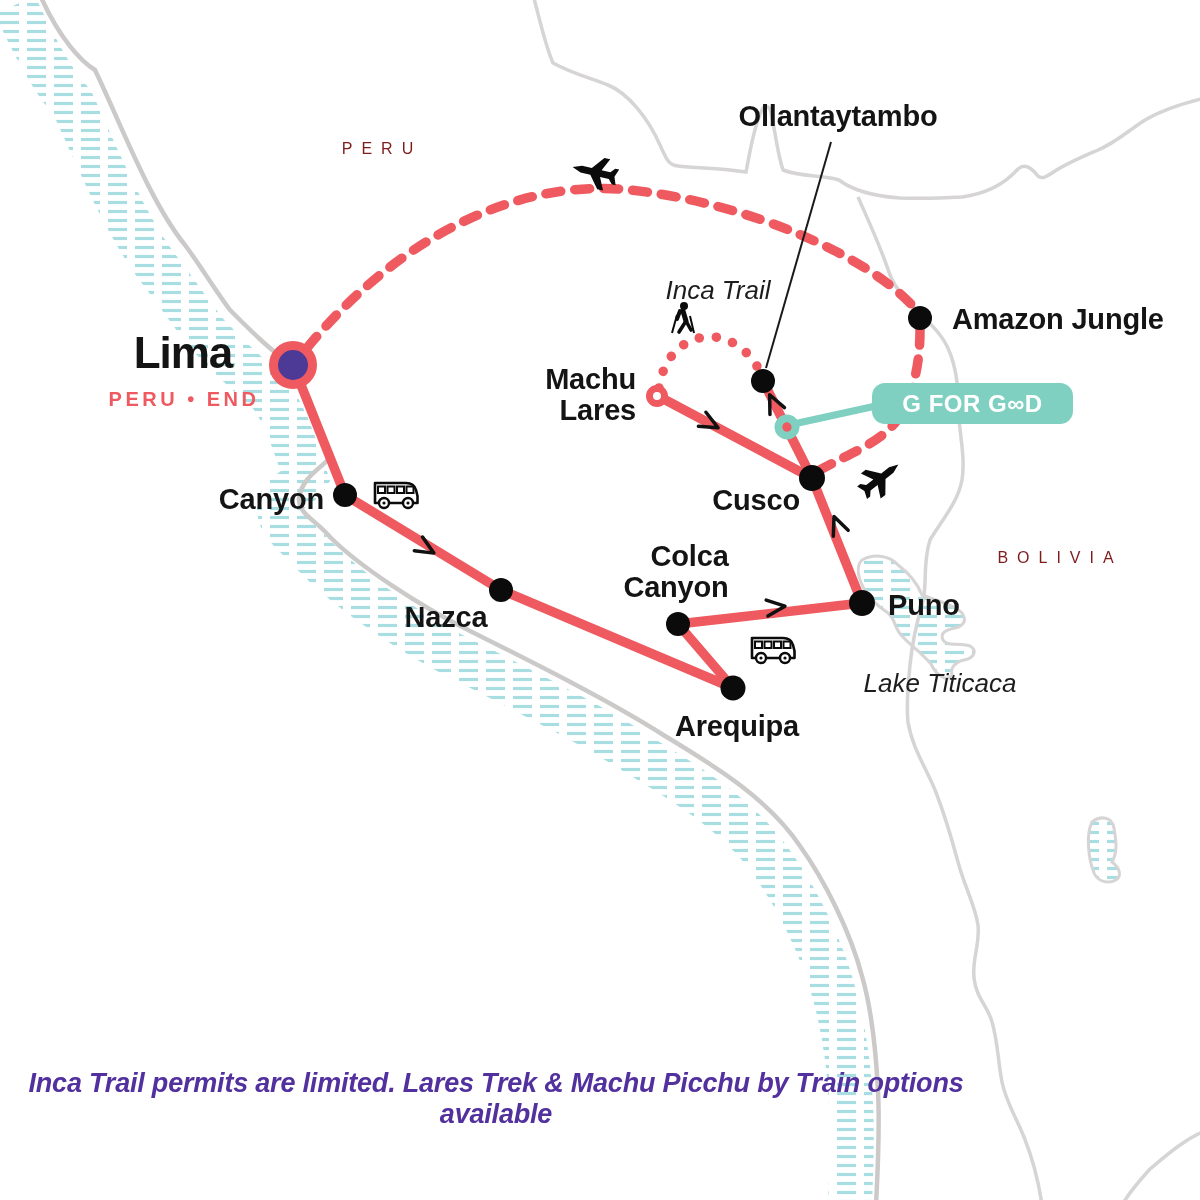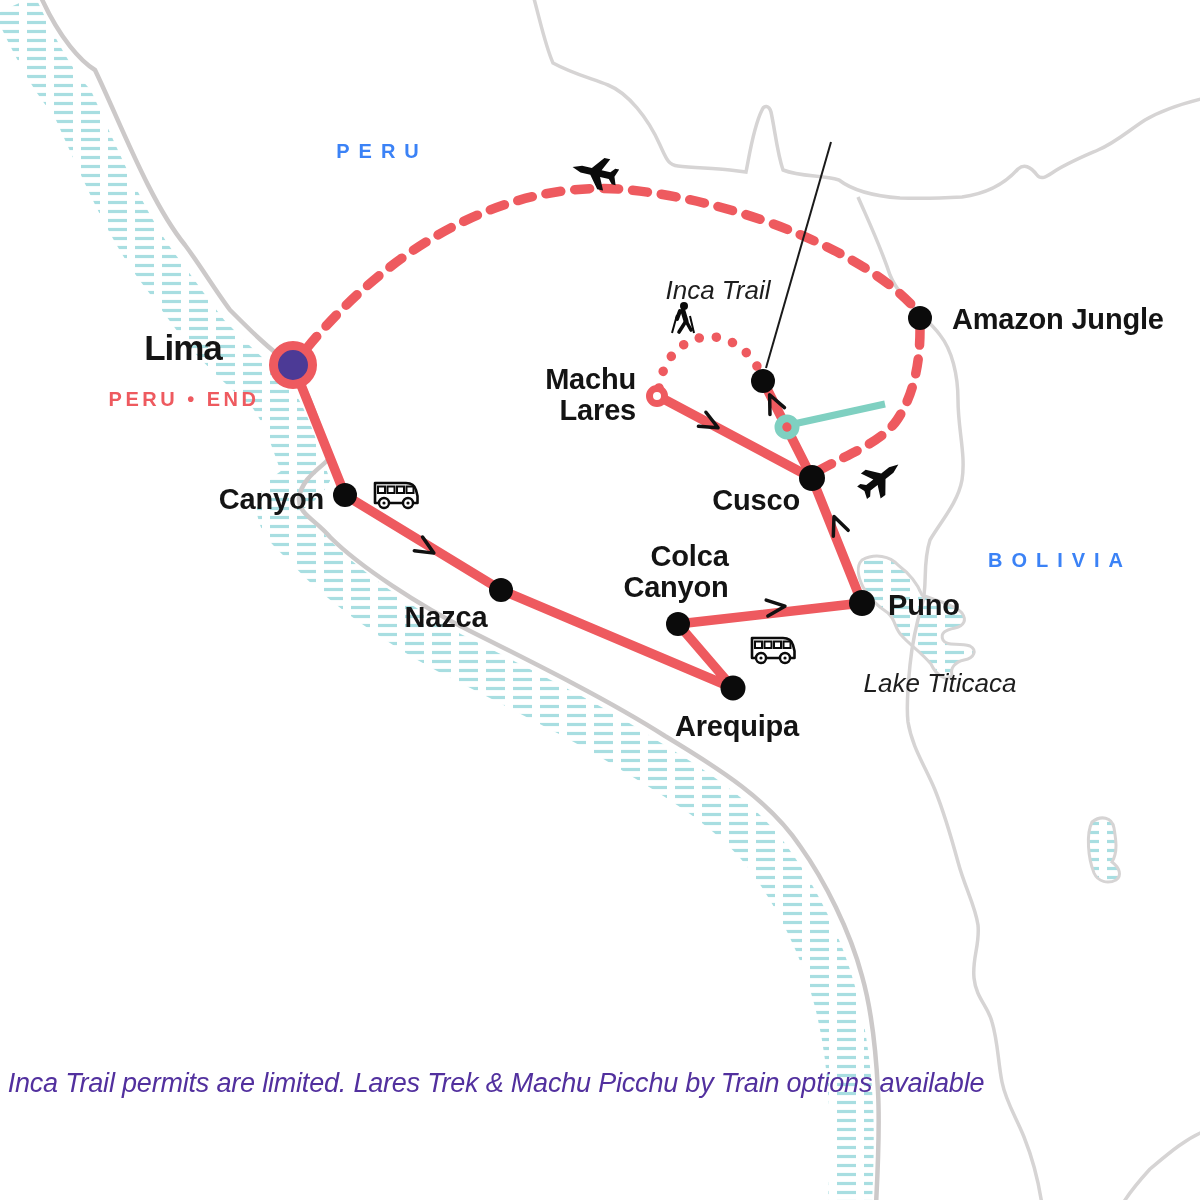--- a/index.html
+++ b/index.html
@@ -4,29 +4,29 @@
 <style>
   html,body{margin:0;padding:0;background:#ffffff;}
   #stage{position:relative;width:1200px;height:1200px;overflow:hidden;background:#ffffff;
          font-family:"Liberation Sans","DejaVu Sans",sans-serif;}
   #map-svg{position:absolute;left:0;top:0;}
   .lbl{position:absolute;white-space:nowrap;color:#141414;}
   .city{font-weight:700;font-size:29px;letter-spacing:-0.2px;}
   .city.two{white-space:normal;text-align:right;line-height:31px;}
   .right-align{transform:translateX(-100%);text-align:right;}
   .center{transform:translateX(-50%);}
-  .lima-title{font-weight:700;font-size:35px;letter-spacing:-1px;}
+  .lima-title{font-weight:700;font-size:44px;letter-spacing:-1px;}
   .start-end{font-weight:700;font-size:20px;letter-spacing:3.5px;color:#EE5A5F;}
-  .region{font-weight:700;font-size:20px;letter-spacing:9px;color:#3b82f6;}
+  .region{font-weight:400;font-size:16px;letter-spacing:9px;color:#7f1d1d;}
   .geo-italic{font-style:italic;font-weight:400;font-size:26px;color:#1d1d1d;}
   .badge{position:absolute;left:872px;top:383px;width:201px;height:41px;border-radius:13px;
          background:#7FD0C1;display:flex;align-items:center;justify-content:center;}
   .badge span{color:#ffffff;font-weight:700;font-size:24px;letter-spacing:0.5px;}
   .caption{position:absolute;left:0;top:1068px;width:992px;text-align:center;
-           font-style:italic;font-size:27px;font-weight:400;color:#52309E;letter-spacing:-0.2px;}
+           font-style:italic;font-size:27px;font-weight:700;color:#52309E;letter-spacing:-0.2px;}
 </style>
 </head>
 <body>
 
 <div id="stage">
 
 <svg id="map-svg" width="1200" height="1200" viewBox="0 0 1200 1200">
   <defs>
     <pattern id="waterHatch" width="27" height="9" patternUnits="userSpaceOnUse">
       <line x1="0" y1="4.5" x2="19" y2="4.5" stroke="#A8DEE1" stroke-width="3.2"></line>
@@ -164,23 +164,27 @@
   <span>Colca</span><br>
   <span>Canyon</span>
 </div>
 <div class="lbl city" style="left:888px;top:589px;">Puno</div>
 <div class="lbl city right-align" style="left:800px;top:484px;">Cusco</div>
 <div class="lbl city two right-align" style="left:636px;top:364px;text-align:right;">
   <span>Machu</span><br>
   <span>Lares</span>
 </div>
 <div class="lbl city" style="left:952px;top:303px;">Amazon Jungle</div>
+<div class="lbl city center" style="left:838px;top:100px;">Ollantaytambo</div>
 
 <div class="lbl geo-italic center" style="left:718px;top:275px;font-style:italic;">Inca Trail</div>
 <div class="lbl geo-italic center" style="left:940px;top:668px;">Lake Titicaca</div>
 
 <div class="lbl region center" style="left:382px;top:140px;">PERU</div>
 <div class="lbl region center" style="left:1060px;top:549px;">BOLIVIA</div>
 
+<div class="badge">
+  <span>G FOR G∞D</span>
+</div>
 
 <div class="caption">Inca Trail permits are limited. Lares Trek &amp; Machu Picchu by Train options available</div>
 
 </div>
 
 </body></html>

